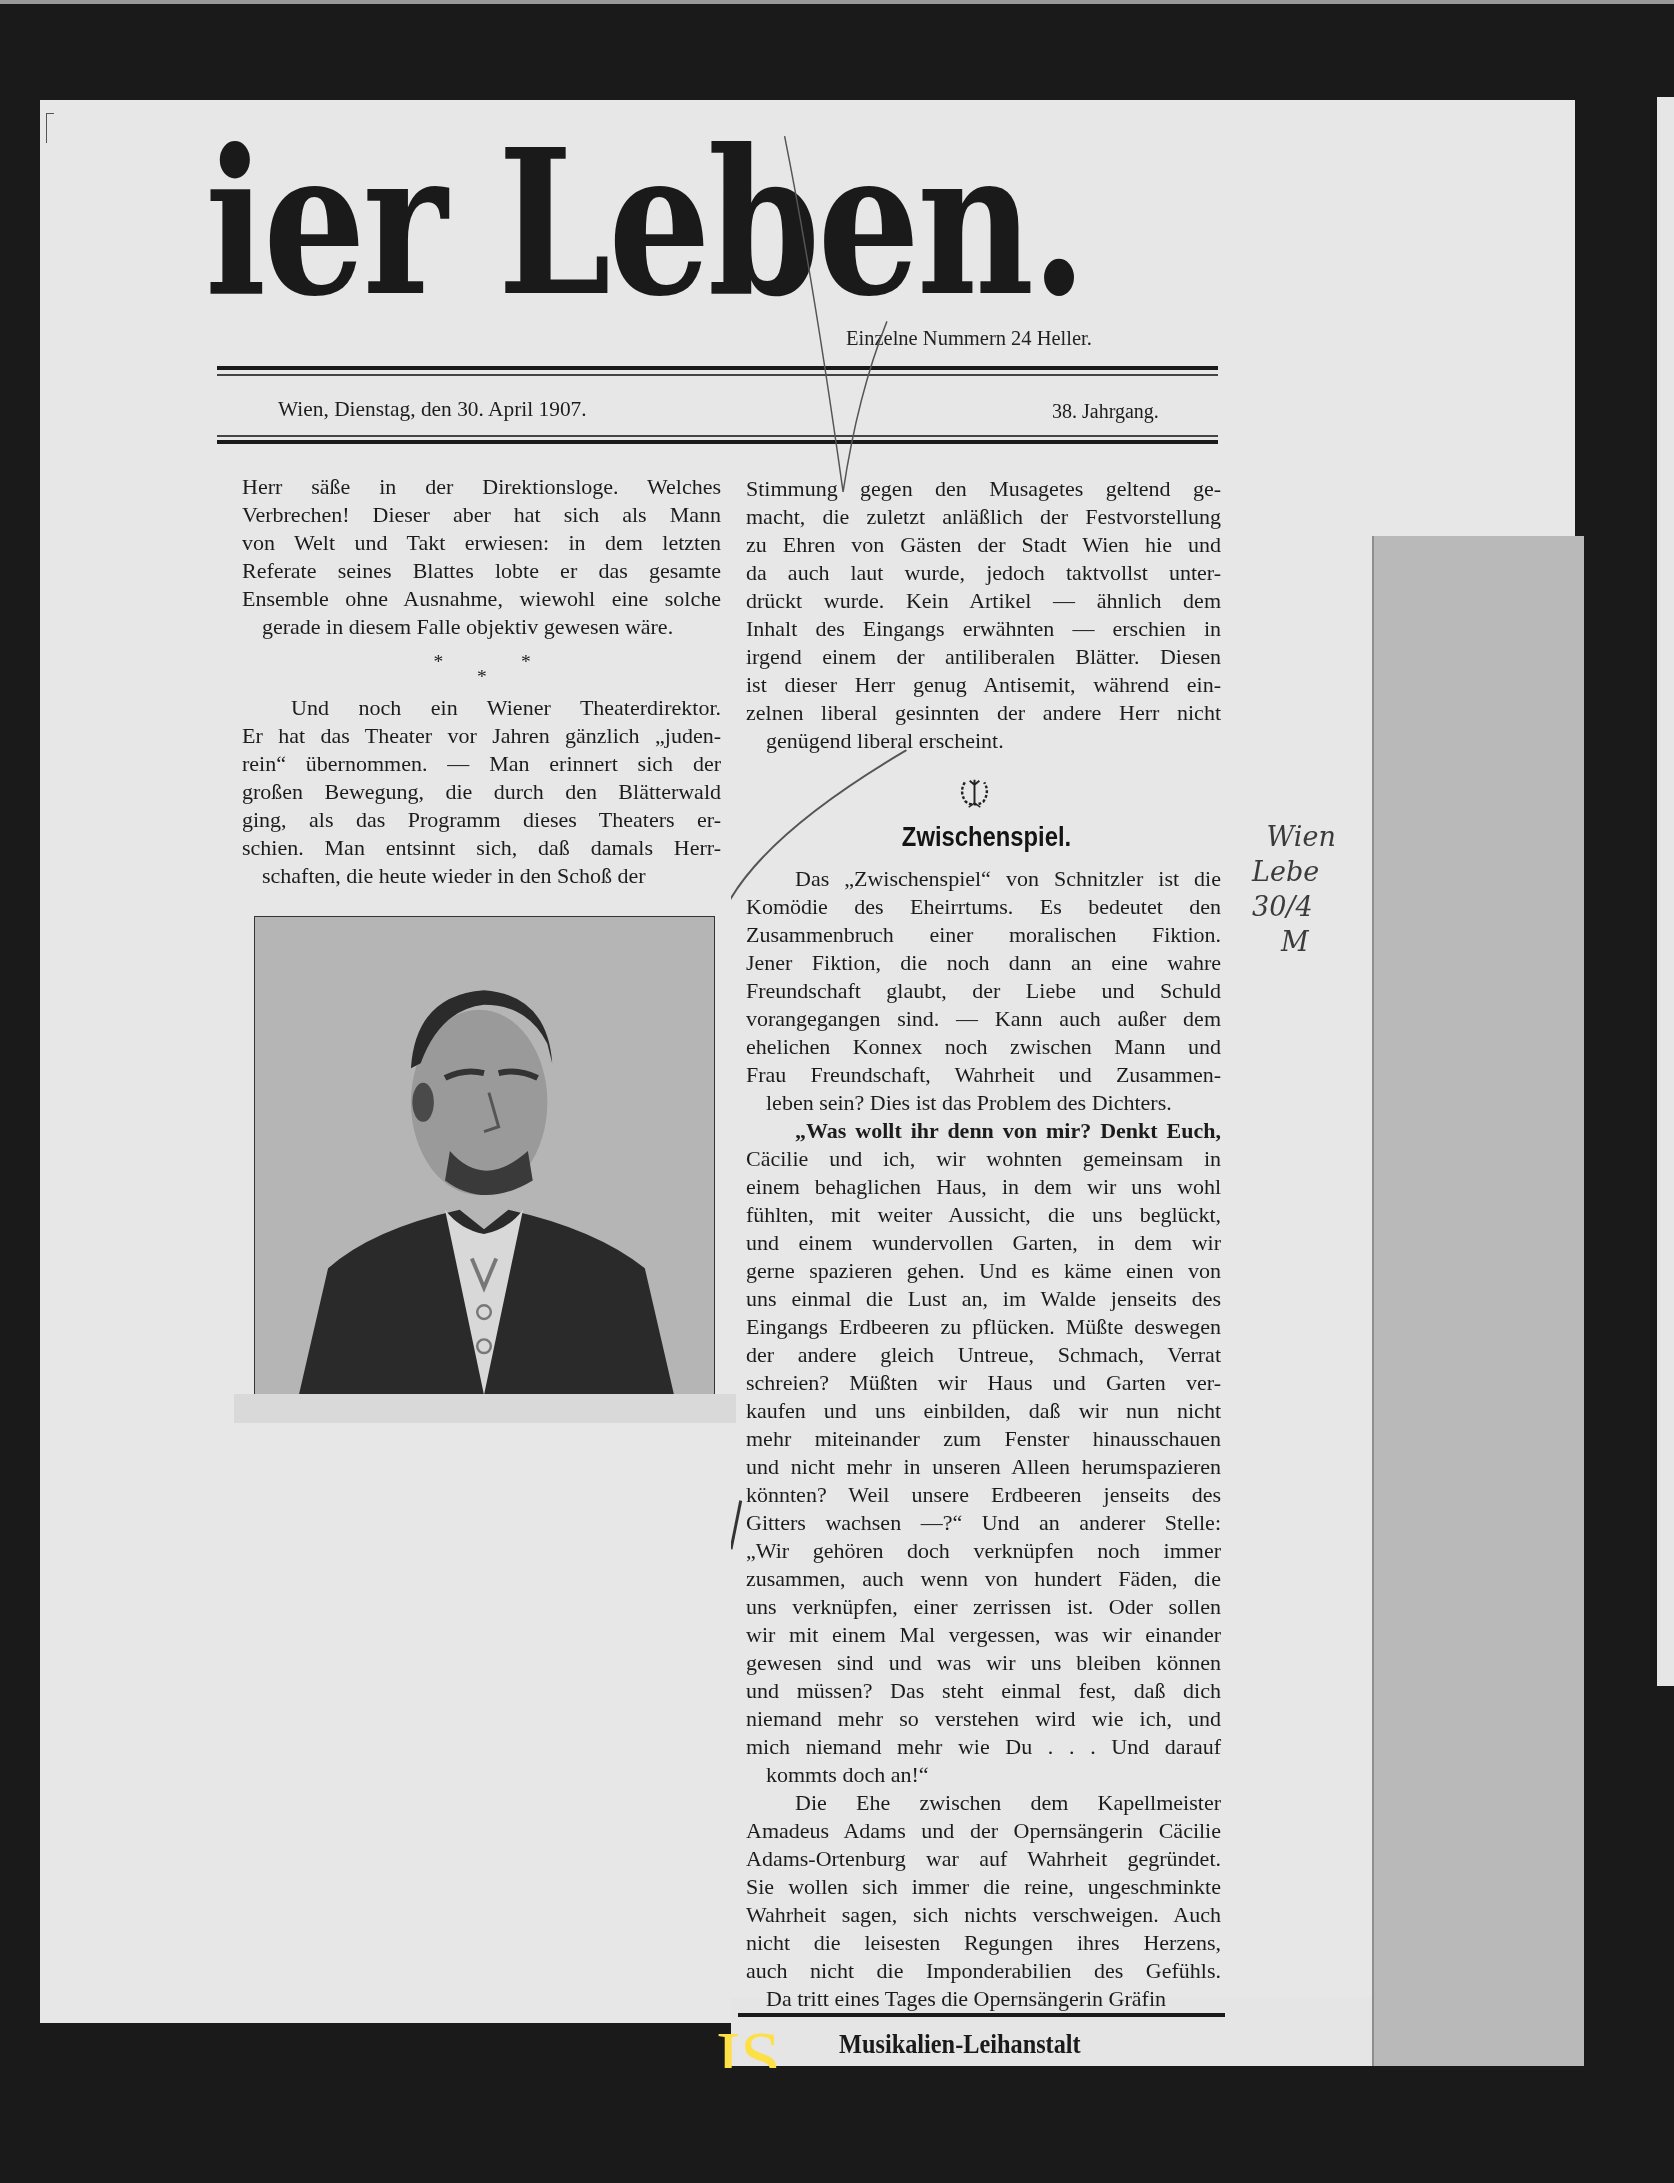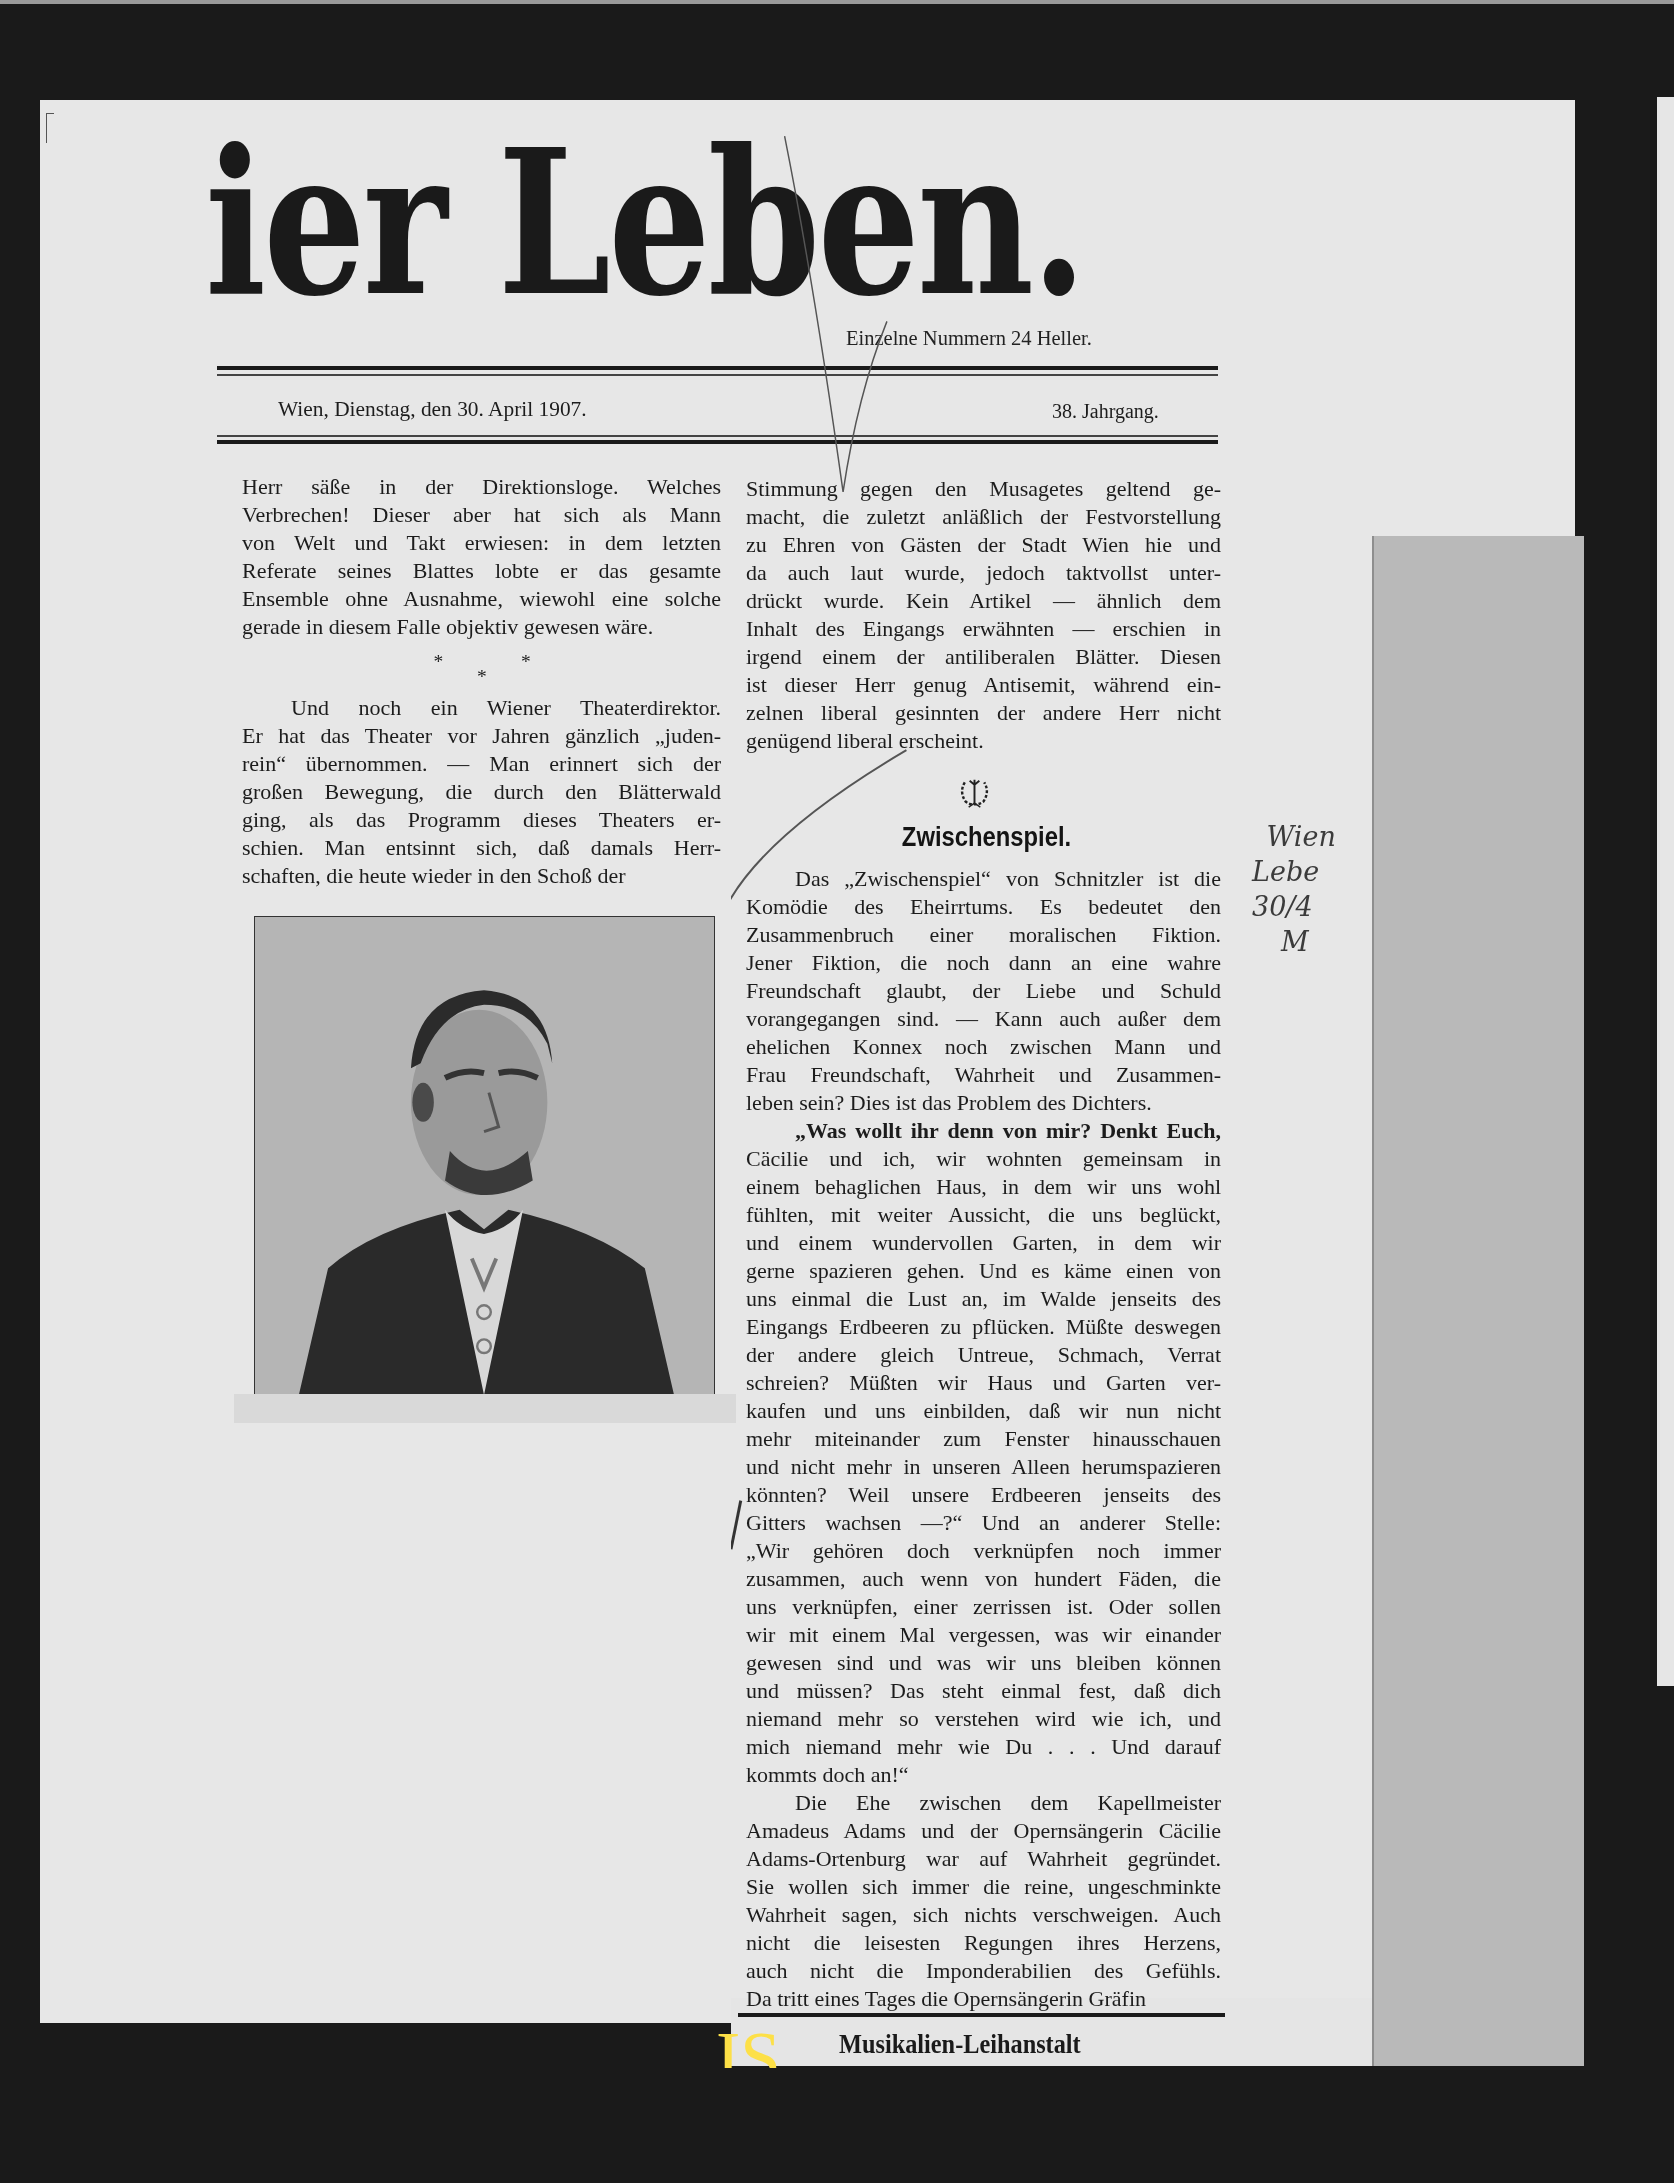--- a/index.html
+++ b/index.html
@@ -51,21 +51,21 @@
       position: absolute; left: 278px; top: 397px; font-size: 21.4px; color: #1d1d1d;
     }
     .volume {
       position: absolute; left: 1052px; top: 400px; font-size: 20px; color: #1d1d1d;
     }
     .col {
       position: absolute; font-size: 22px; line-height: 28px;
       text-align: justify; color: #1c1c1c;
     }
     .line { display: block; text-align: justify; text-align-last: justify; white-space: nowrap; }
-    .line.last { text-align-last: left; }
+    .line.last { text-align-last: left; margin-left: 20px; }
     .col-left { left: 242px; top: 473px; width: 479px; }
     .col-right { left: 746px; top: 475px; width: 475px; }
     .asterisms {
       position: absolute; left: 419px; top: 651px; width: 127px; height: 29px;
       font-size: 19.5px; color: #222;
     }
     .asterisms span { position: absolute; }
     .col-left2 { left: 242px; top: 694px; width: 479px; }
     .photo {
       position: absolute; left: 254px; top: 916px; width: 459px; height: 478px;

